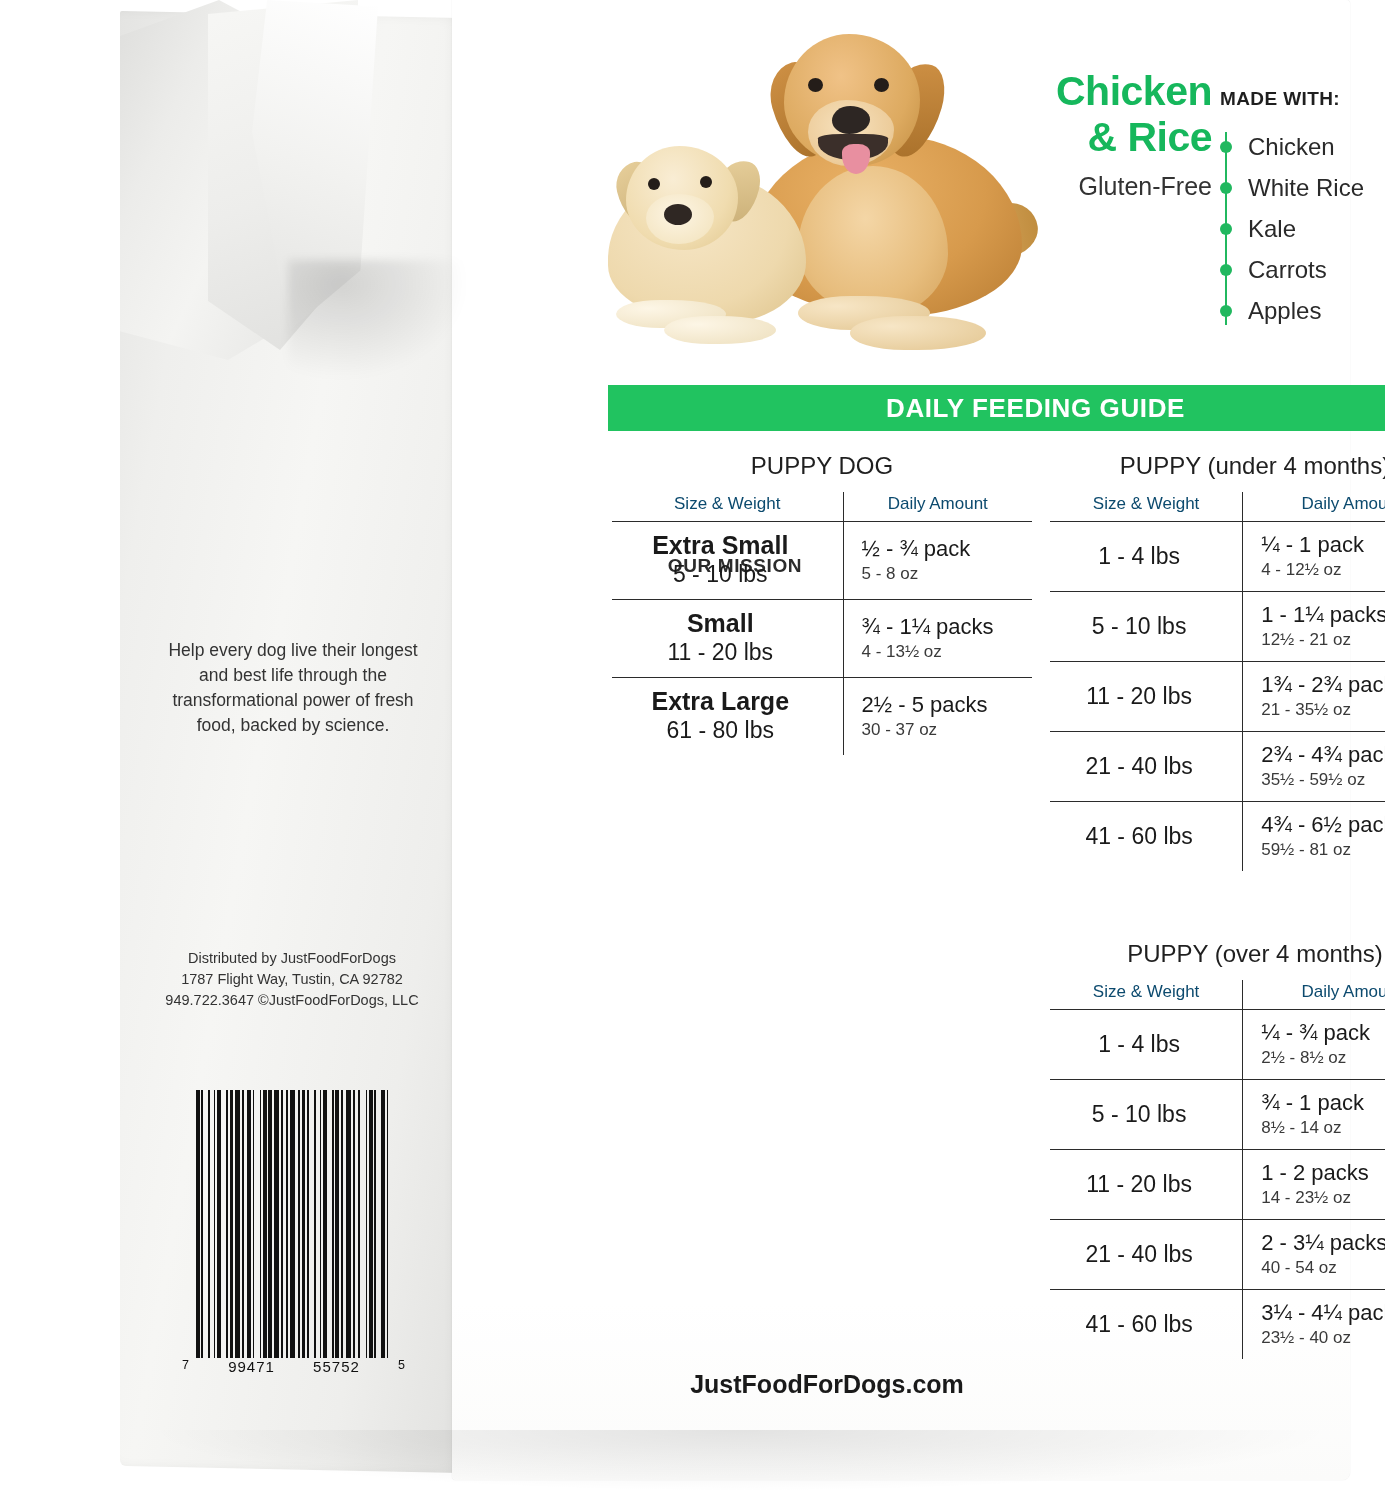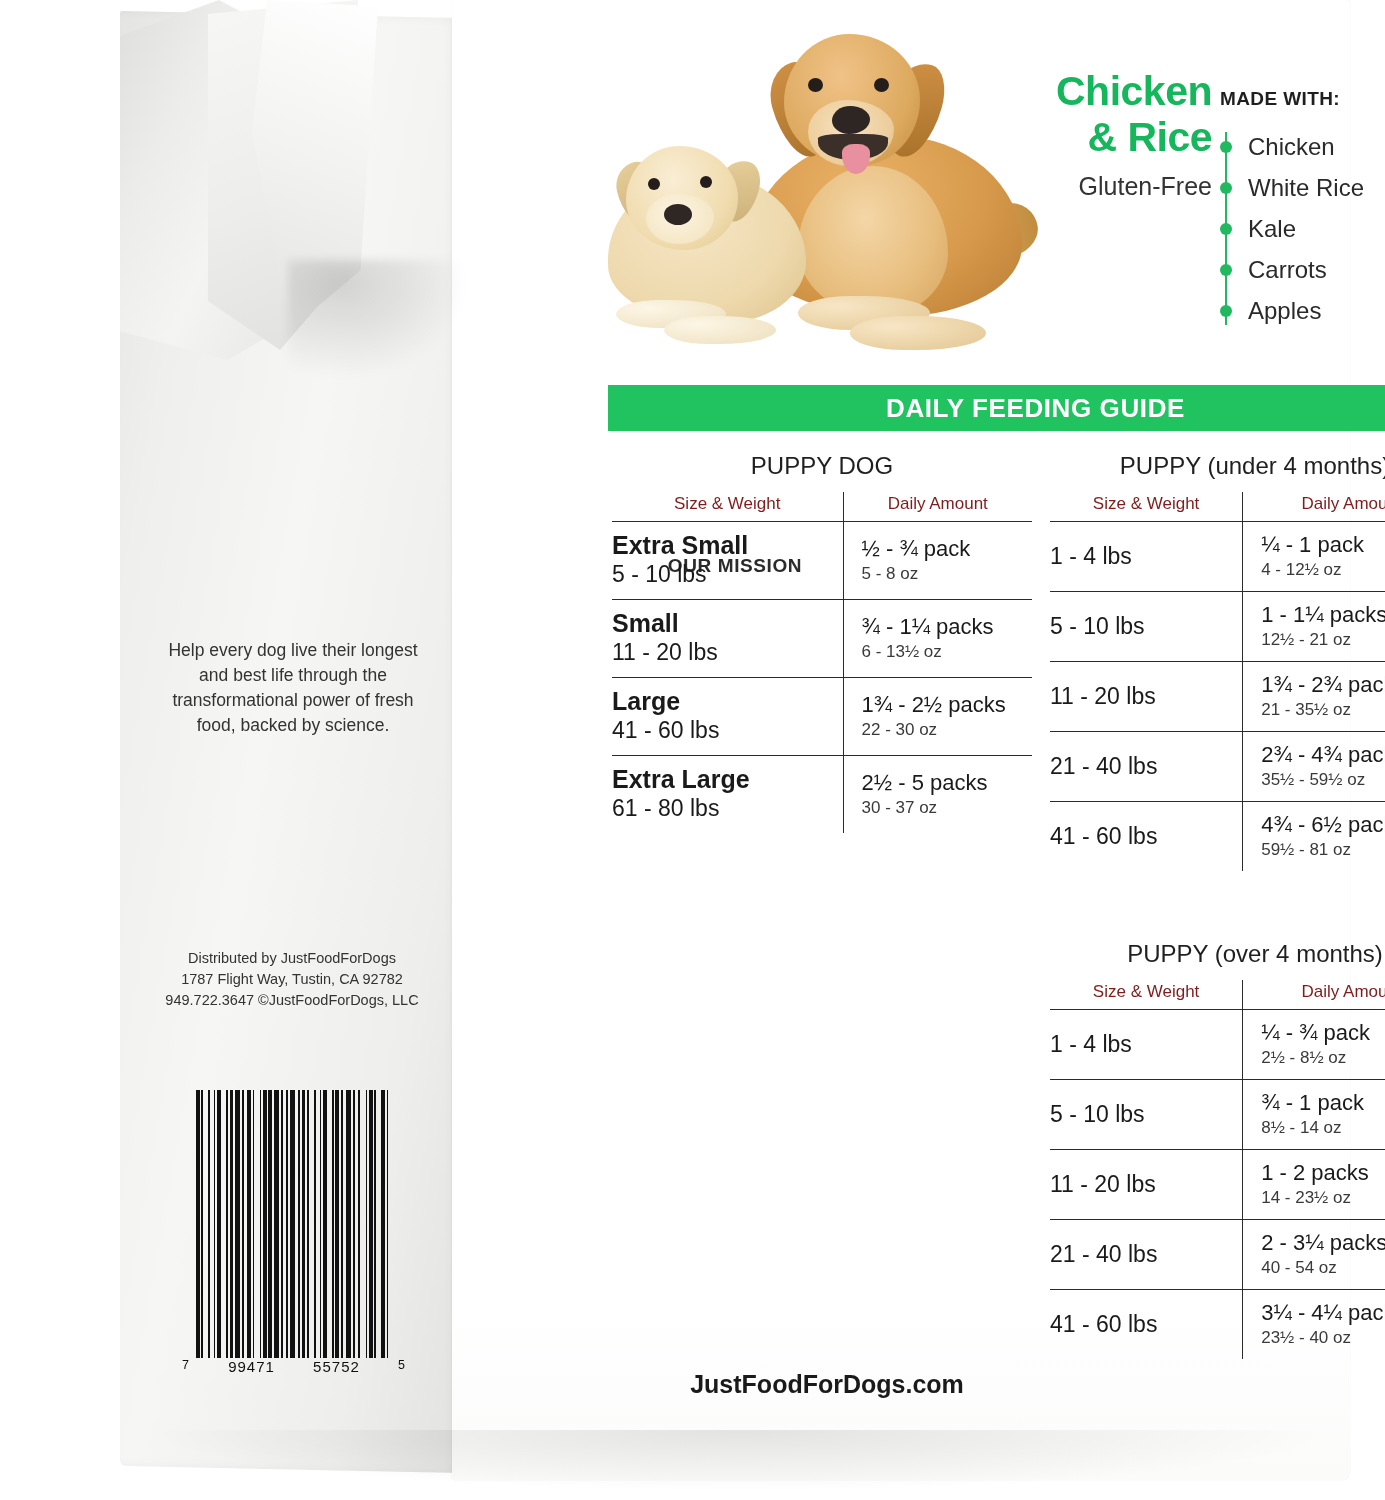--- a/index.html
+++ b/index.html
@@ -444,30 +444,31 @@
     margin-bottom: 12px;
   }
   .tbl {
     width: 100%;
     border-collapse: collapse;
     table-layout: fixed;
   }
   .tbl th {
     font-weight: normal;
     font-size: 17px;
-    color: #7f1d1d;
+    color: #0c4a6e;
     padding: 2px 0 7px 0;
     text-align: center;
   }
   .tbl td {
     border-top: 1.5px solid #2b2b2b;
     padding: 9px 0 10px 0;
     vertical-align: middle;
   }
   .tbl td.c-size {
+    text-align: center;
     border-right: 1.5px solid #2b2b2b;
     padding-right: 14px;
   }
   .tbl td.c-amt {
     text-align: left;
     padding-left: 18px;
   }
   .tbl th.h-size { border-right: 1.5px solid #2b2b2b; }
   .size-label {
     font-size: 25px;
@@ -703,31 +704,21 @@
             <div class="amt-sub">5 - 8 oz</div>
           </td>
         </tr>
         <tr>
           <td class="c-size">
             <div class="size-label">Small</div>
             <div class="size-weight">11 - 20 lbs</div>
           </td>
           <td class="c-amt">
             <div class="amt-main">¾ - 1¼ packs</div>
-            <div class="amt-sub">6 - 13½ oz</div>
-          </td>
-        </tr>
-        <tr>
-          <td class="c-size">
-            <div class="size-label">Large</div>
-            <div class="size-weight">41 - 60 lbs</div>
-          </td>
-          <td class="c-amt">
-            <div class="amt-main">1¾ - 2½ packs</div>
-            <div class="amt-sub">22 - 30 oz</div>
+            <div class="amt-sub">4 - 13½ oz</div>
           </td>
         </tr>
         <tr>
           <td class="c-size">
             <div class="size-label">Extra Large</div>
             <div class="size-weight">61 - 80 lbs</div>
           </td>
           <td class="c-amt">
             <div class="amt-main">2½ - 5 packs</div>
             <div class="amt-sub">30 - 37 oz</div>

